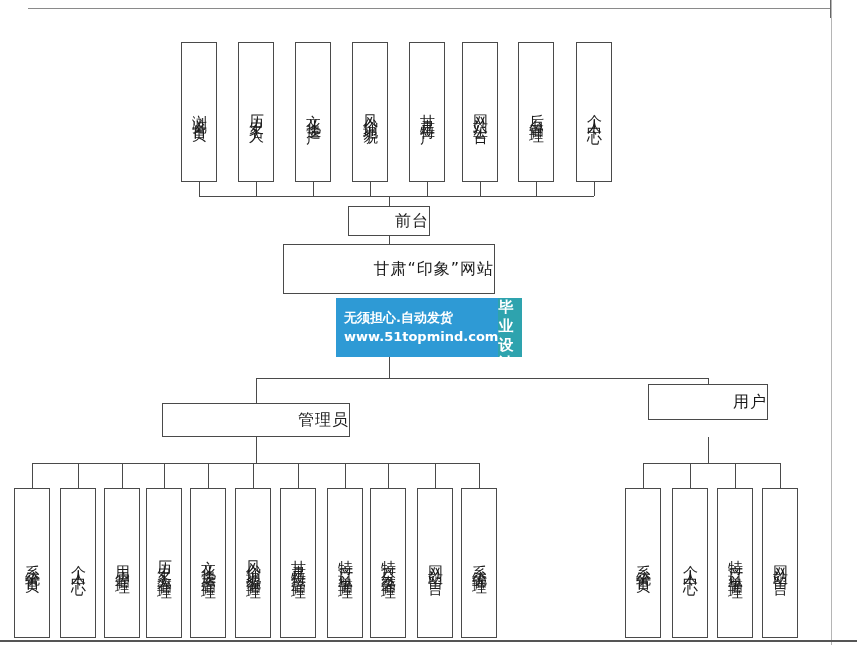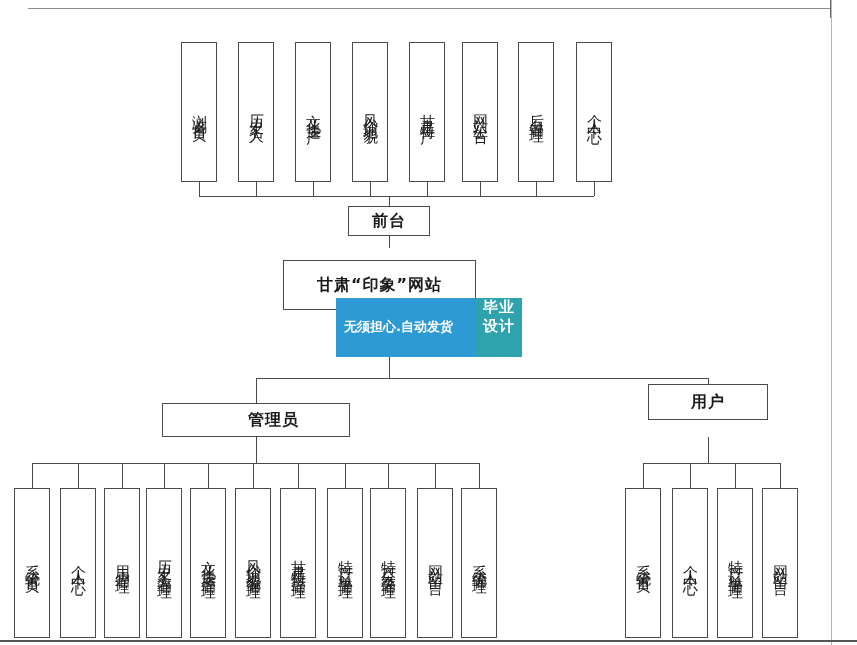--- a/index.html
+++ b/index.html
@@ -12,22 +12,22 @@
   .vbox{
     position:absolute;width:36px;background:#fff;border:1px solid #4a4a4a;
     display:flex;align-items:center;justify-content:center;
     writing-mode:vertical-rl;text-orientation:upright;
     font-size:15px;letter-spacing:5px;box-sizing:border-box;
   }
   .vbox.top{top:42px;height:140px;}
   .vbox.child{top:488px;height:150px;}
   .hbox{
     position:absolute;background:#fff;border:1px solid #4a4a4a;
-    display:flex;align-items:center;justify-content:center;
-    font-size:16px;box-sizing:border-box;letter-spacing:1px;font-weight:bold;
+    display:flex;align-items:center;justify-content:flex-end;
+    font-size:16px;box-sizing:border-box;letter-spacing:1px;
   }
   .watermark{
     position:absolute;left:336px;top:298px;width:186px;height:59px;
     display:flex;color:#fff;font-weight:bold;
   }
   .wm-left{
     flex:1;display:flex;flex-direction:column;justify-content:center;
     padding-left:8px;gap:3px;font-size:13px;line-height:1.25;
   }
   .wm-right{
@@ -105,27 +105,28 @@
       <span>后台管理</span>
     </div>
   <div class="vbox top" style="left:576px;">
       <span>个人中心</span>
     </div>
 
   <div class="hbox" style="left:348px;top:206px;width:82px;height:30px;">
     <span>前台</span>
   </div>
 
-  <div class="hbox" style="left:283px;top:260px;width:193px;height:50px;">
+  <div class="hbox" style="left:283px;top:244px;width:212px;height:50px;">
     <span>甘肃“印象”网站</span>
   </div>
 
   <div class="watermark">
     <div class="wm-left" style="background: rgb(46, 154, 213);">
       <span>无须担心.自动发货</span>
+      <span>www.51topmind.com</span>
     </div>
     <div class="wm-right" style="background: rgb(46, 163, 174);">
       <span>毕业</span>
       <span>设计</span>
     </div>
   </div>
 
   <div class="hbox" style="left:162px;top:403px;width:188px;height:34px;padding-left:35px;">
     <span>管理员</span>
   </div>

